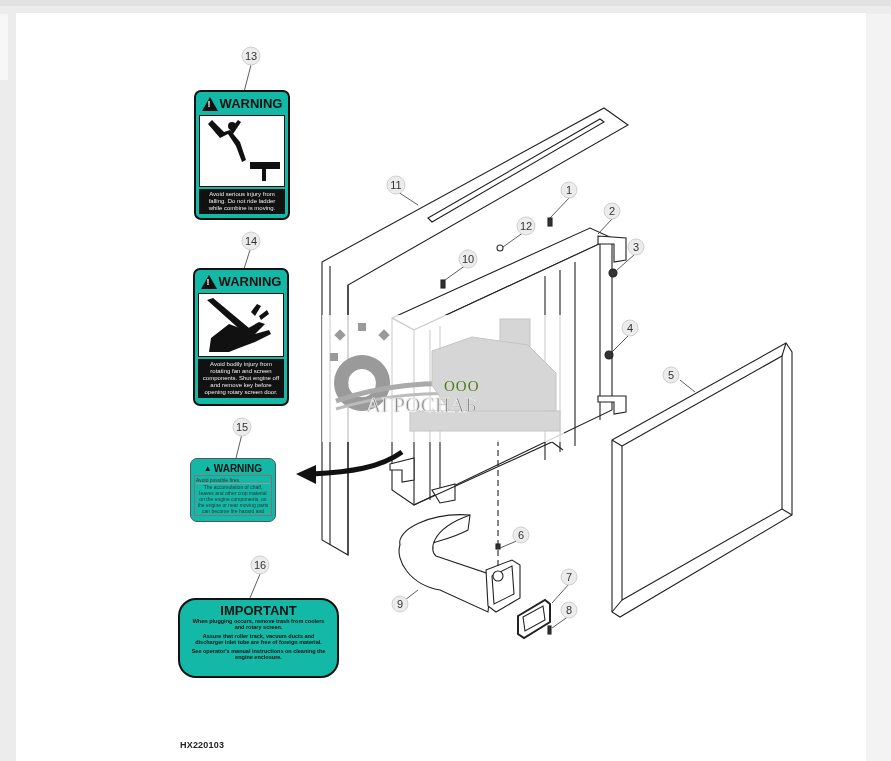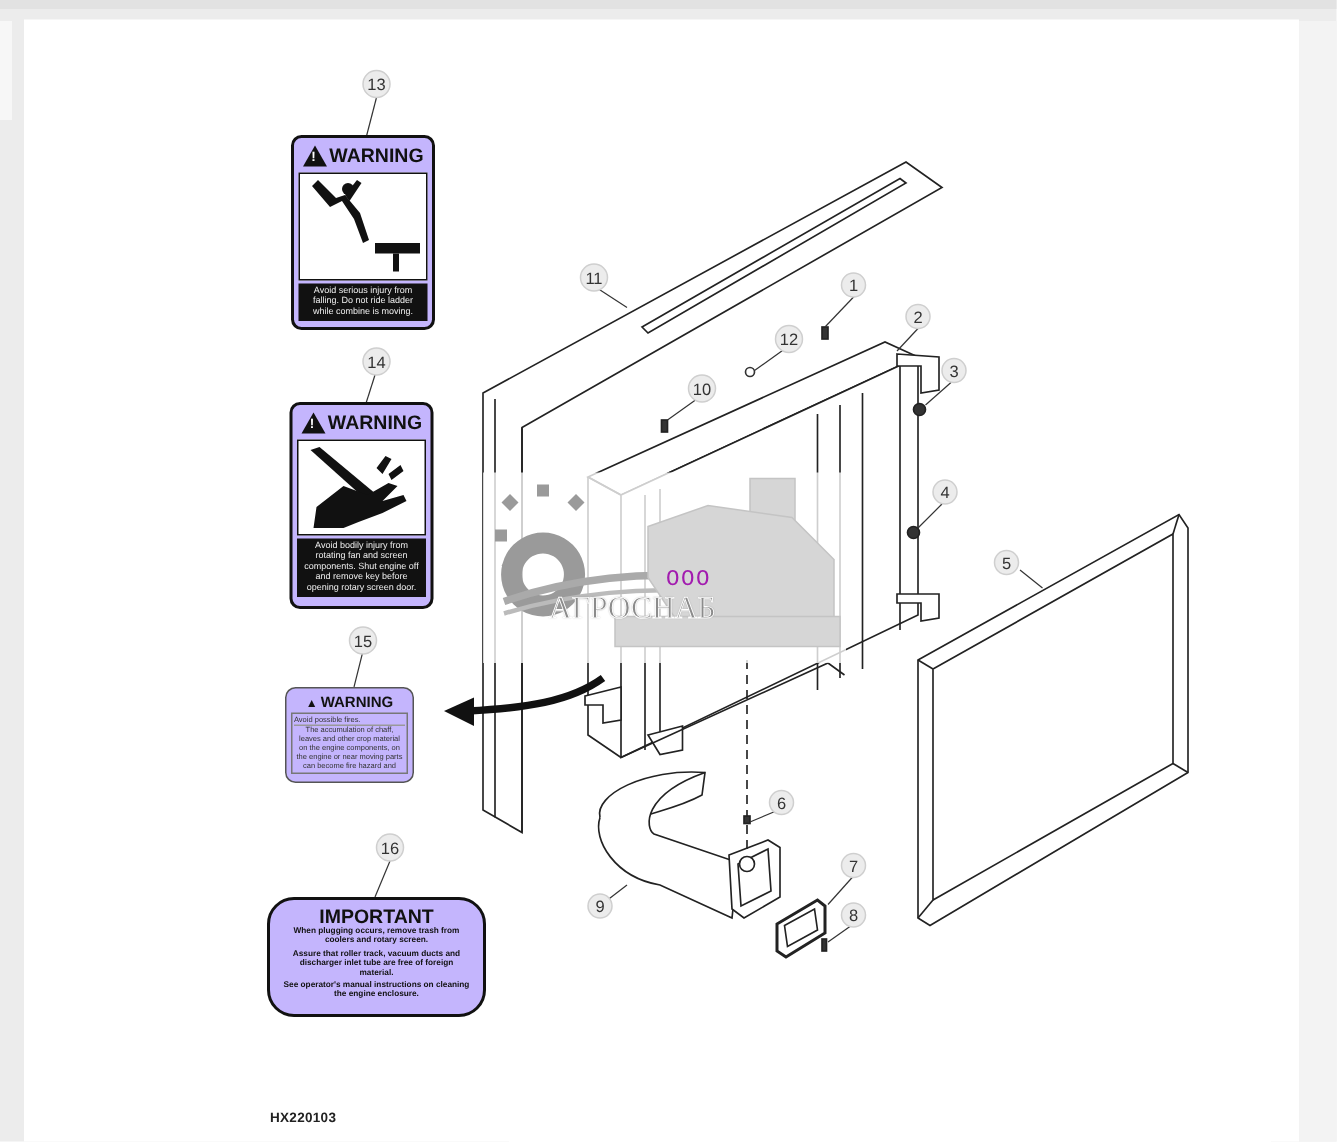--- a/index.html
+++ b/index.html
@@ -4,30 +4,30 @@
 <style>
   html, body { margin:0; padding:0; }
   body { width:891px; height:761px; background:#ececec; position:relative; overflow:hidden;
          font-family:"Liberation Sans", sans-serif; }
   .topbar { position:absolute; left:0; top:0; width:891px; height:6px; background:#e2e2e2; }
   .leftstrip { position:absolute; left:0; top:14px; width:8px; height:66px; background:#f7f7f7; }
   .rightstrip { position:absolute; left:866px; top:14px; width:25px; height:747px; background:#f3f3f3; }
   .page { position:absolute; left:16px; top:13px; width:850px; height:748px; background:#ffffff; }
   svg.diagram { position:absolute; left:0; top:0; width:891px; height:761px; }
   .callout-text { font-family:"Liberation Sans", sans-serif; font-size:11px; fill:#333; text-anchor:middle; }
-  .label { position:absolute; background:#c4b5fd; border:2px solid #111; border-radius:7px; box-sizing:border-box; }
+  .label { position:absolute; background:#14b8a6; border:2px solid #111; border-radius:7px; box-sizing:border-box; }
   .lbl-head { font-weight:bold; color:#111; display:flex; align-items:center; justify-content:center; }
   .tri { width:0; height:0; border-left:8px solid transparent; border-right:8px solid transparent; border-bottom:14px solid #111; position:relative; margin-right:2px; }
   .tri::after { content:"!"; position:absolute; left:-2px; top:2px; color:#fff; font-size:9px; font-weight:bold; }
   .lbl-body { background:#111; color:#eee; font-size:6px; line-height:7px; text-align:center; padding:2px; }
   .lbl-pic { background:#fff; border:1.5px solid #111; position:relative; }
   .smalltext { font-size:5px; line-height:6px; color:#333; text-align:center; }
   .figid { position:absolute; left:180px; top:740px; font-size:9px; font-weight:bold; color:#222; letter-spacing:0.2px;text-align:right; }
   .wm { position:absolute; left:322px; top:315px; width:242px; height:127px; background:rgba(255,255,255,0.78); }
-  .wm-ooo { position:absolute; left:444px; top:378px; font-family:Liberation Mono, monospace; font-size:15px; color:#a21caf; letter-spacing:1px; }
+  .wm-ooo { position:absolute; left:444px; top:378px; font-family:Liberation Serif, serif; font-size:15px; color:#4d7c0f; letter-spacing:1px; }
   .wm-name { position:absolute; left:366px; top:393px; font-family:"Liberation Serif", serif; font-size:21px; color:#8c8c8c; letter-spacing:0px;
              -webkit-text-stroke:0.6px #fff; text-shadow:0 0 1px #777; }
 </style>
 </head>
 <body>
 
 <div class="topbar"></div>
 <div class="leftstrip"></div>
 <div class="rightstrip"></div>
 <div class="page"></div>
@@ -192,21 +192,21 @@
   <div class="lbl-head" style="font-size:10px;height:12px;">
     <span style="font-size:8px;margin-right:2px;">▲</span>
     <span>WARNING</span>
   </div>
   <div style="border:1px solid #777;padding:1px;margin-top:1px;">
     <div class="smalltext" style="text-align:left;border-bottom:1px solid #999;">Avoid possible fires.</div>
     <div class="smalltext" style="height:30px;overflow:hidden;">The accumulation of chaff, leaves and other crop material on the engine components, on the engine or near moving parts can become fire hazard and clean these areas frequently.</div>
   </div>
 </div>
 
-<div class="label" style="left:178px;top:598px;width:146px;height:80px;border-radius:18px;padding:3px 8px;">
+<div class="label" style="left:178px;top:598px;width:161px;height:80px;border-radius:18px;padding:3px 8px;">
   <div class="lbl-head" style="font-size:13px;height:14px;">IMPORTANT</div>
   <div class="smalltext" style="font-size:5.5px;line-height:6.4px;color:#111;font-weight:bold;margin-top:1px;">When plugging occurs, remove trash from coolers and rotary screen.</div>
   <div class="smalltext" style="font-size:5.5px;line-height:6.4px;color:#111;font-weight:bold;margin-top:2px;">Assure that roller track, vacuum ducts and discharger inlet tube are free of foreign material.</div>
   <div class="smalltext" style="font-size:5.5px;line-height:6.4px;color:#111;font-weight:bold;margin-top:2px;">See operator's manual instructions on cleaning the engine enclosure.</div>
 </div>
 
 <div class="wm">
   <svg width="242" height="127" viewBox="0 0 242 127">
 
     <g fill="#9a9a9a">

